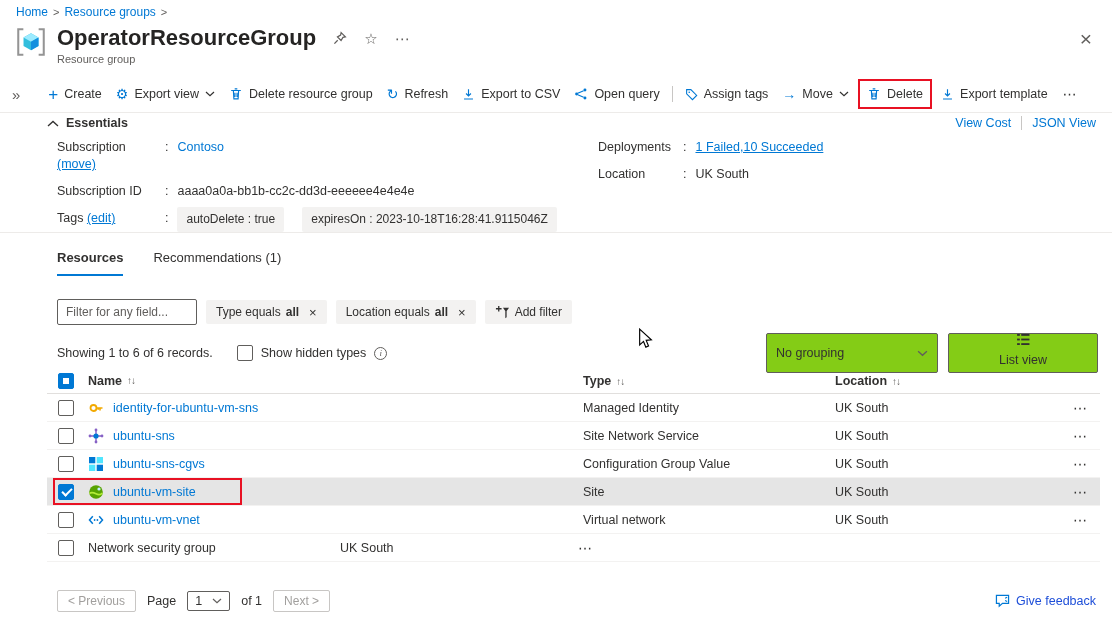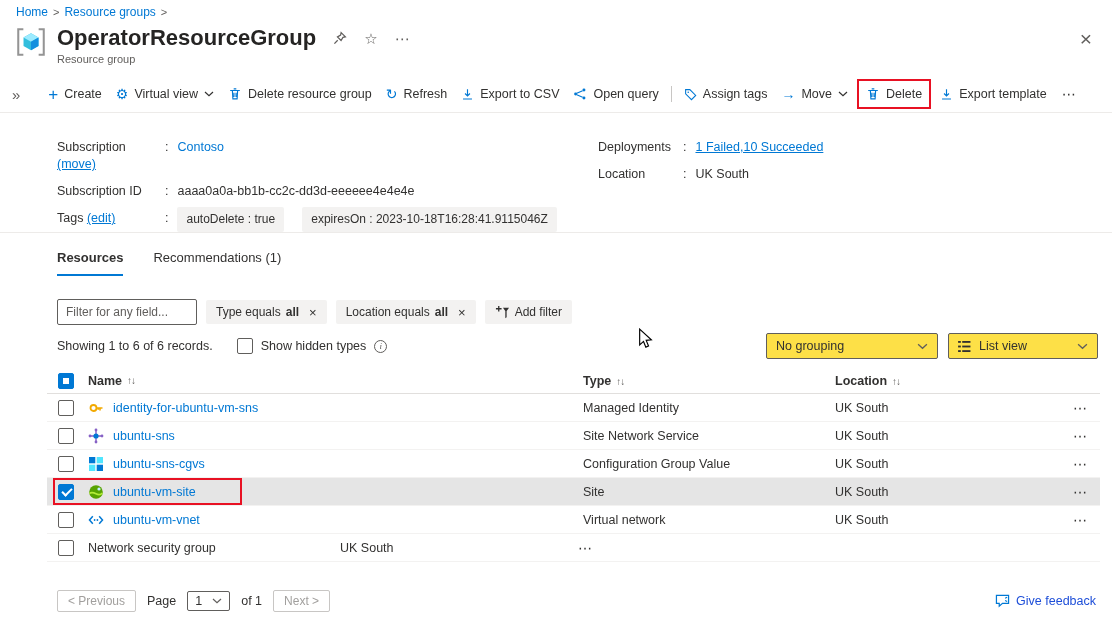--- a/index.html
+++ b/index.html
@@ -73,25 +73,25 @@
   .cb { width:16px; height:16px; border:1px solid #605e5c; border-radius:2px; background:#fff; flex:none;
         cursor:pointer; position:relative; }
   .cb.checked { background:#0078d4; border-color:#0078d4; }
   .cb.checked::after { content:""; position:absolute; left:3px; top:3.5px; width:8px; height:4px;
                        border-left:2px solid #fff; border-bottom:2px solid #fff; transform:rotate(-45deg); }
   .cb.indet { background:#0078d4; border-color:#0078d4; }
   .cb.indet::after { content:""; position:absolute; left:4px; top:4px; width:6px; height:6px; background:#fff; }
   .info-dot { width:13px; height:13px; border:1px solid #605e5c; border-radius:50%; color:#605e5c; font-size:9px;
               display:inline-flex; align-items:center; justify-content:center; font-family:"Liberation Serif",serif; font-style:italic; }
   .dds { margin-left:auto; display:flex; gap:10px; }
-  .dd { height:26px; border:1px solid #605e5c; border-radius:2px; background:#fde047; display:flex; align-items:center;
+  .dd { height:40px; border:1px solid #605e5c; border-radius:2px; background:#84cc16; display:flex; align-items:center;
         padding:0 9px; gap:8px; font-size:12.5px; cursor:pointer; }
   .dd .spacer { flex:1; }
   .dd-group { width:172px; }
-  .dd-view { width:150px; }
+  .dd-view { width:150px;flex-direction:column; }
 
   
   .table { position:absolute; top:368px; left:47px; width:1053px; }
   .thead { display:flex; align-items:center; height:26px; border-bottom:1px solid #e1dfdd; font-weight:700; font-size:12.5px; }
   .c-check { margin-left:11px; margin-right:14px; }
   .c-name { flex:1; display:flex; align-items:center; min-width:0; }
   .c-type { width:252px; flex:none; }
   .c-loc { width:225px; flex:none; }
   .c-more { width:40px; flex:none; text-align:center; color:#323130; font-size:14px; cursor:pointer; }
   .sort { font-size:10px; color:#605e5c; margin-left:5px; font-weight:400; letter-spacing:-1px; }
@@ -146,21 +146,21 @@
   <span class="close-x">×</span>
 
   <div class="toolbar">
     <span class="expander">»</span>
     <div class="tbtn">
       <span class="ticon plus">+</span>
       <span>Create</span>
     </div>
     <div class="tbtn">
       <span class="ticon uni">⚙</span>
-      <span>Virtual view</span>
+      <span>Export view</span>
       <svg width="10" height="6" viewBox="0 0 10 6">
           <path d="M1 1l4 3.6L9 1" fill="none" stroke="#323130" stroke-width="1.2"></path>
         </svg>
     </div>
     <div class="tbtn">
       <span class="ticon">
           <svg width="14" height="14" viewBox="0 0 16 16" fill="none" stroke="#0078d4" stroke-width="1.3">
             <path d="M2.5 4h11M6.5 2.2h3M5 4l.6 9.6h4.8L11 4M6.8 6.5v5M9.2 6.5v5"></path>
           </svg>
         </span>
@@ -222,20 +222,31 @@
             <path d="M8 1.5v8M5 6.8l3 3 3-3M2.5 13.5h11"></path>
           </svg>
         </span>
       <span>Export template</span>
     </div>
     <span class="tmore">⋯</span>
   </div>
 
   <div class="divider d1"></div>
 
+  <div class="ess-head">
+    <svg width="12" height="7" viewBox="0 0 12 7">
+        <path d="M1 6l5-4.6L11 6" fill="none" stroke="#323130" stroke-width="1.3"></path>
+      </svg>
+    <span class="ess-title">Essentials</span>
+    <div class="ess-links">
+      <a>View Cost</a>
+      <span class="vsep"></span>
+      <a>JSON View</a>
+    </div>
+  </div>
 
   <div class="ess-col ess-left">
     <div class="ess-row">
       <span class="ess-label"><span>Subscription</span> <a class="inline-link">(move)</a></span>
       <span class="colon">:</span>
       <a>Contoso</a>
     </div>
     <div class="ess-row">
       <span class="ess-label">Subscription ID</span>
       <span class="colon">:</span>

